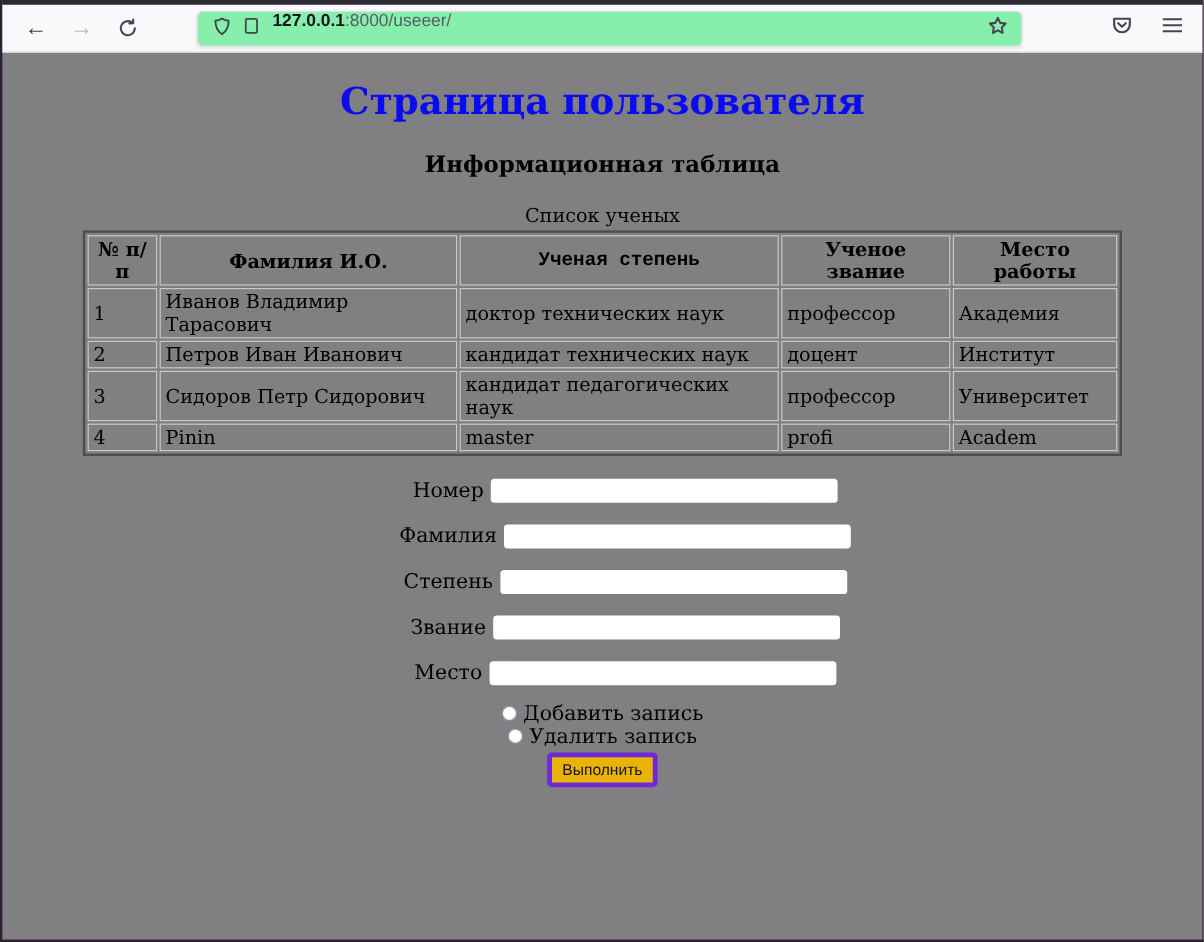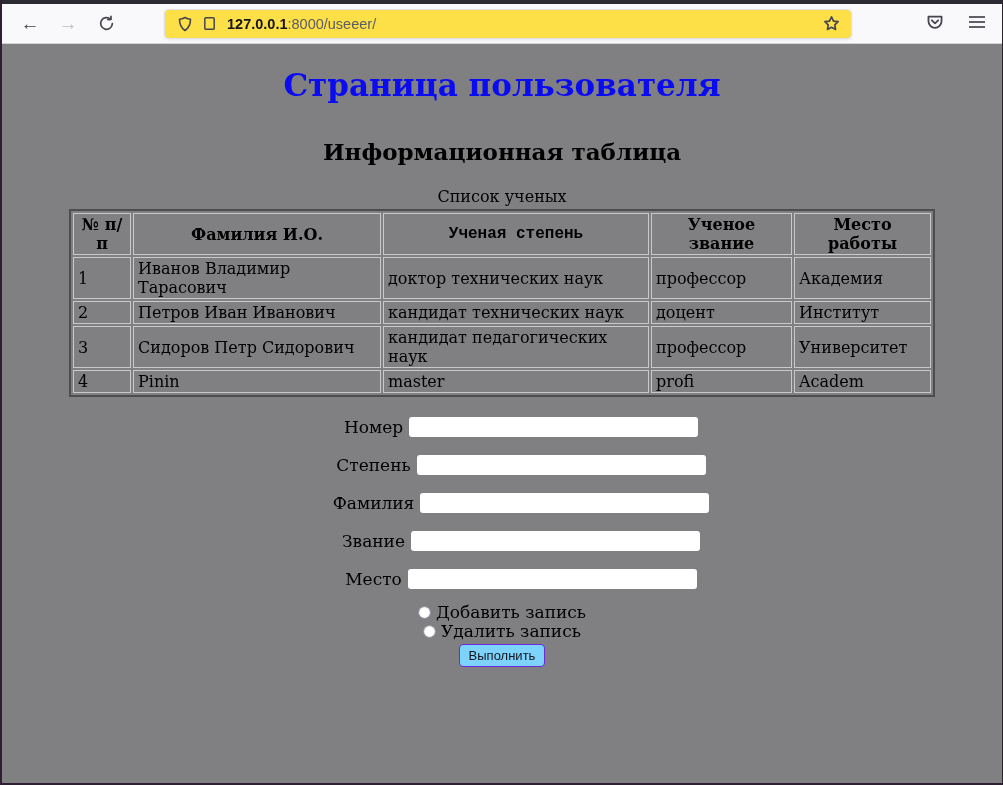--- a/index.html
+++ b/index.html
@@ -18,31 +18,31 @@
   .window{position:relative;width:1003px;height:785px;background:var(--page-bg);
           border-left:2px solid #2d2030;border-right:1px solid #2d2030;border-bottom:2px solid #2d2030;}
   
   .titlebar-edge{height:4px;background:#2b2a33;}
   .toolbar{height:40px;background:var(--toolbar-bg);display:flex;align-items:center;
            border-bottom:1px solid #d4d4d8;font-family:"Liberation Sans","DejaVu Sans",sans-serif;}
   .nav-icons{display:flex;align-items:center;gap:14px;padding-left:16px;width:162px;}
   .nav-btn{width:24px;height:24px;display:flex;align-items:center;justify-content:center;
            font-size:19px;color:#3a3a42;border-radius:4px;cursor:pointer;}
   .nav-btn.disabled{color:#b9b9bf;}
-  .urlbar{width:688px;height:30px;background:#fde047;border:1px solid #e0e0e6;border-radius:5px;
-          box-shadow:0 1px 3px rgba(0,0,0,.08);display:flex;align-items:center;padding:0 8px;}
+  .urlbar{width:688px;height:30px;background:#86efac;border:1px solid #e0e0e6;border-radius:5px;
+          box-shadow:0 1px 3px rgba(0,0,0,.08);display:flex;align-items:flex-start;padding:0 8px;}
   .urlbar .icn{display:flex;align-items:center;justify-content:center;width:24px;height:24px;flex:0 0 auto;}
   .url-text{flex:1;font-size:14.5px;color:var(--url-gray);white-space:nowrap;overflow:hidden;padding-left:6px;}
   .url-text b{color:var(--dark-text);font-weight:600;}
   .right-icons{flex:1;display:flex;align-items:center;justify-content:flex-end;gap:24px;padding-right:16px;}
   svg.line-icon{stroke:#45454e;fill:none;stroke-width:1.6;stroke-linecap:round;stroke-linejoin:round;}
   
   .content{padding-top:1px;height:739px;border-radius:11px;}
   h1.page-title{margin-top:22px;text-align:center;font-size:31px;font-weight:bold;color:var(--title-blue);}
-  h2.page-subtitle{margin-top:35px;text-align:center;font-size:23px;font-weight:bold;color:#000;}
+  h2.page-subtitle{margin-top:23px;text-align:center;font-size:19px;font-weight:bold;color:#000;}
   .tbl-caption{margin-top:22px;text-align:center;font-size:16px;color:#000;}
   table.sci{width:866px;margin:3px auto 0 auto;border-collapse:separate;border-spacing:2px;
             border:2px solid var(--tbl-outer);font-size:16px;color:#000;}
   table.sci th{border:1px solid var(--tbl-inner);font-weight:bold;text-align:center;padding:1px 6px;height:22px;}
   table.sci td{border:1px solid var(--tbl-inner);text-align:left;padding:1px 4px;height:22px;}
   table.sci th:nth-child(1){width:58px;}
   table.sci th:nth-child(2){width:248px;}
   table.sci th:nth-child(3){width:266px;font-family:Liberation Mono, monospace;}
   table.sci th:nth-child(4){width:141px;margin-top:28px;}
   table.sci th:nth-child(5){width:137px;}
@@ -50,21 +50,21 @@
   .form-area{text-align:center;font-size:17px;color:#000;}
   .field-line{margin-top:18px;height:20px;line-height:20px;padding-left:38px;}
   .field-line label{margin-right:6px;vertical-align:middle;}
   .field-line input[type=text]{width:289px;height:20px;border:none;border-radius:3px;background:#fff;
       vertical-align:middle;font-family:"Liberation Sans",sans-serif;font-size:13px;padding:0 4px;outline:none;}
   .radio-block{margin-top:16px;line-height:19px;}
   .radio-line{height:19px;}
   .radio-dot{display:inline-block;width:13px;height:13px;border-radius:50%;background:#fff;
      border:1px solid #8f8f9d;vertical-align:-1px;margin-right:5px;box-shadow:inset 0 0 1px #aaa;}
   .exec-btn{margin-top:3px;font-family:"Liberation Sans","DejaVu Sans",sans-serif;font-size:13px;
-     color:var(--dark-text);background:#7dd3fc;border:1px solid #6d28d9;border-radius:4px;
+     color:var(--dark-text);background:#eab308;border:4px solid #6d28d9;border-radius:4px;
      padding:3px 9px;cursor:pointer;}
   .login-link{display:inline-block;margin-top:21px;color:var(--link-purple);
      text-decoration:underline;font-size:17px;cursor:pointer;}
 </style>
 </head>
 <body>
 
 <div class="window">
   <div class="titlebar-edge"></div>
 
@@ -164,24 +164,24 @@
           </tr>
         </tbody>
     </table>
 
     <div class="form-area">
       <div id="fields">
           <div class="field-line">
     <label>Номер</label><input type="text" placeholder="" style="">
   </div>
           <div class="field-line">
+    <label>Фамилия</label><input type="text" placeholder="" style="">
+  </div>
+          <div class="field-line">
     <label>Степень</label><input type="text" placeholder="" style="">
-  </div>
-          <div class="field-line">
-    <label>Фамилия</label><input type="text" placeholder="" style="">
   </div>
           <div class="field-line">
     <label>Звание</label><input type="text" placeholder="" style="">
   </div>
           <div class="field-line">
     <label>Место</label><input type="text" placeholder="" style="">
   </div>
         </div>
 
       <div class="radio-block" id="radios">

